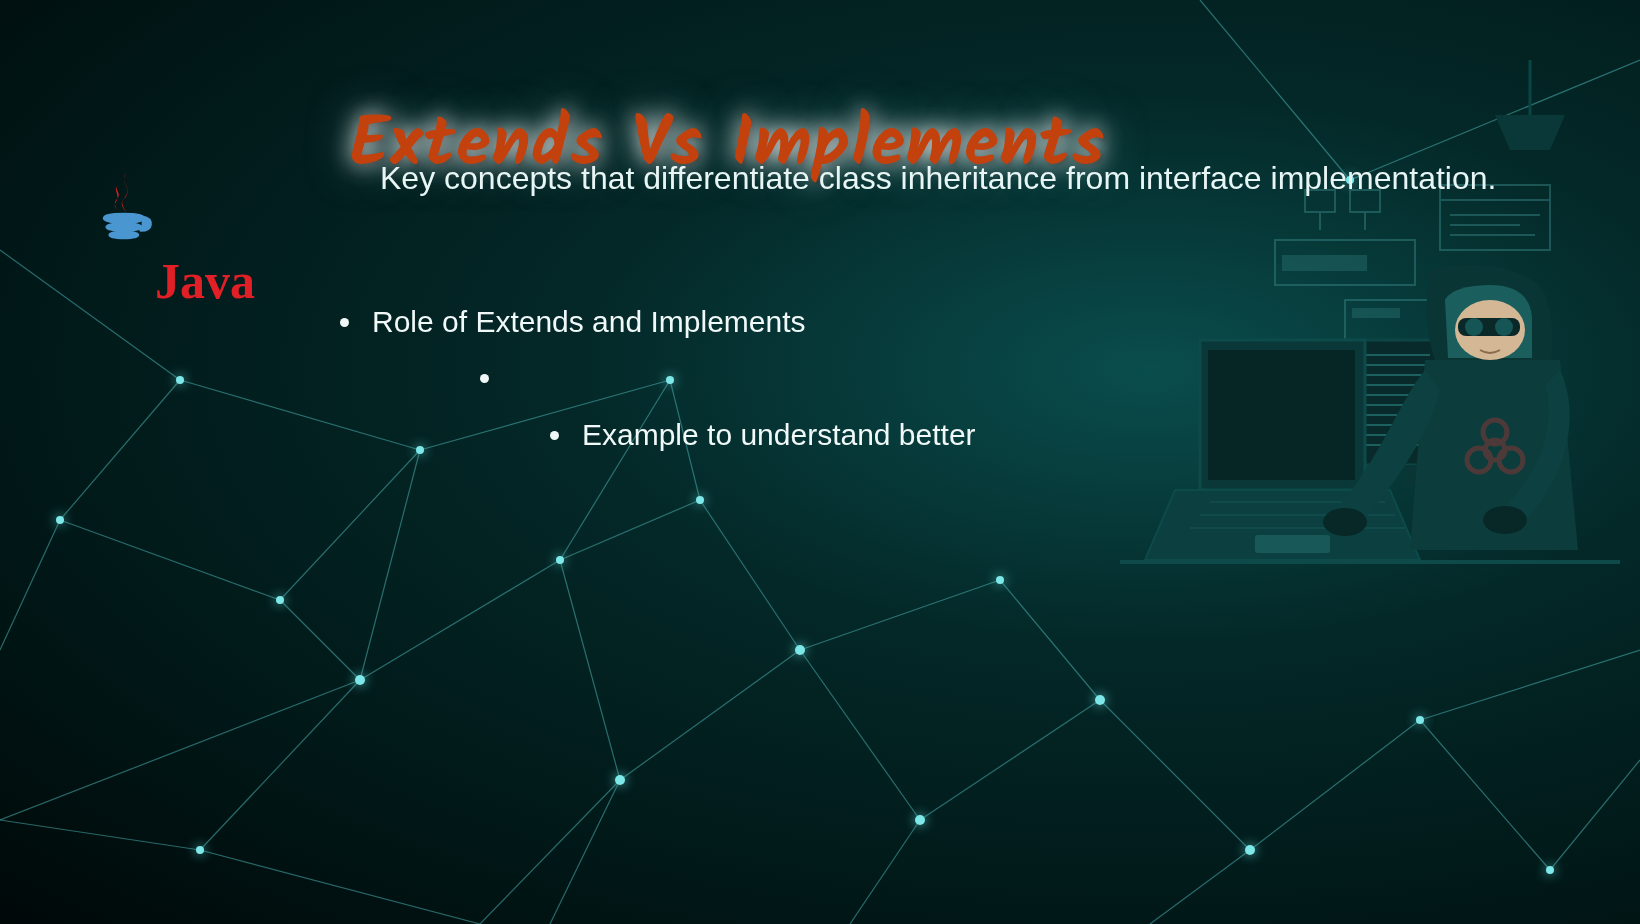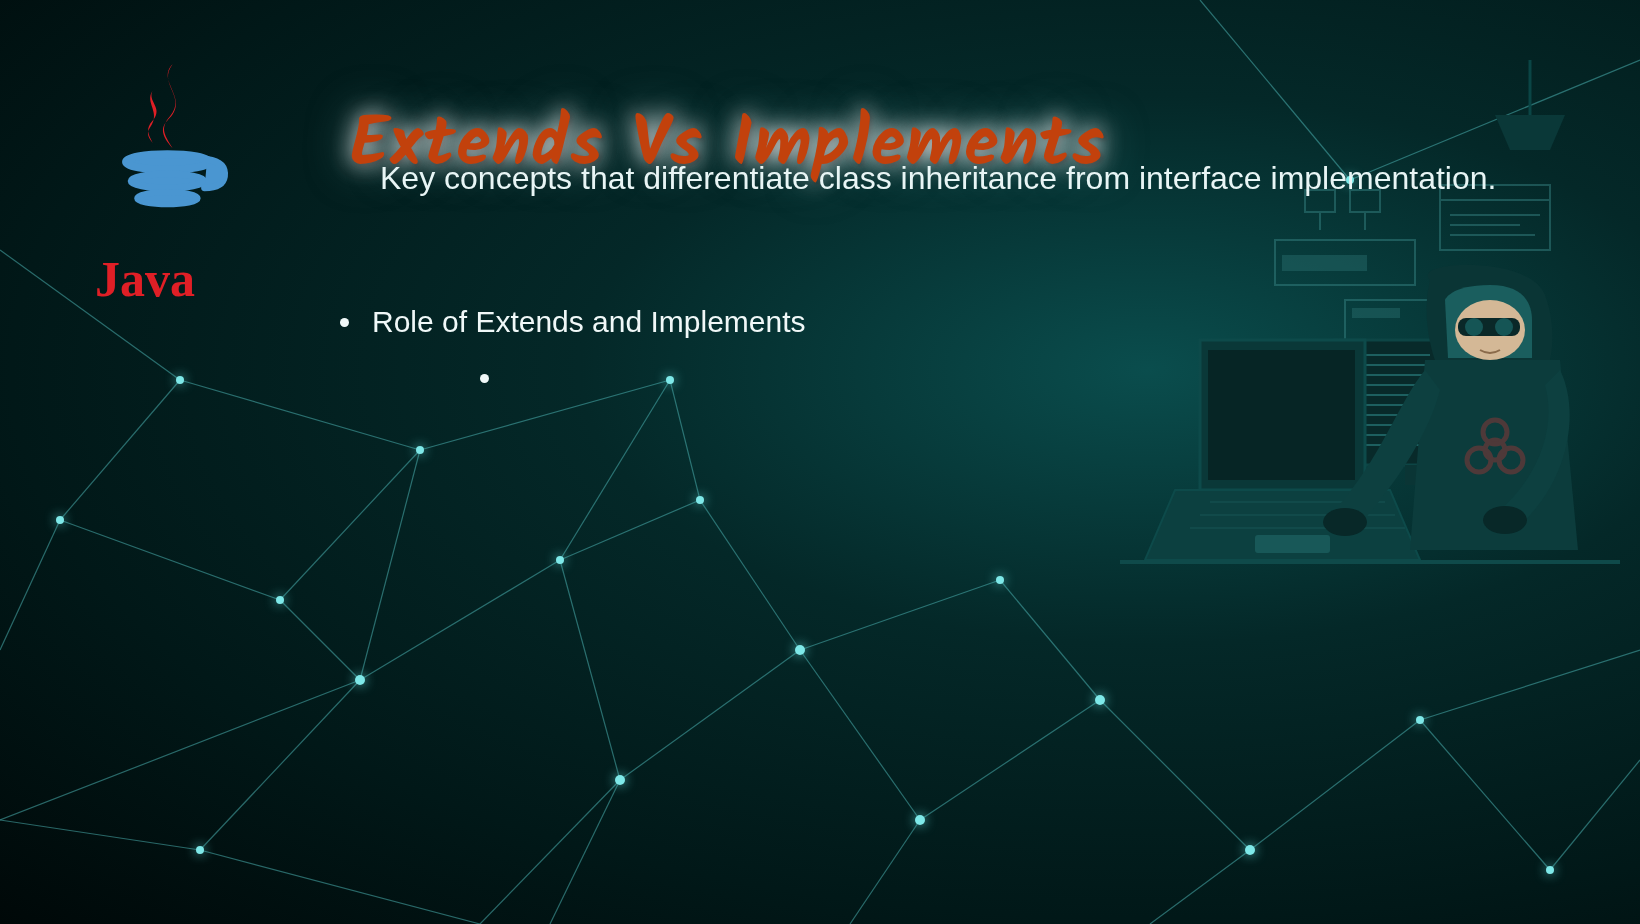--- a/index.html
+++ b/index.html
@@ -20,22 +20,22 @@
       position: relative;
       z-index: 10;
     }
     .java-logo {
       position: absolute;
       top: 60px;
       left: 95px;
       width: 160px;
       height: 250px;
       display: flex;
-      flex-direction: column;
-      align-items: flex-start;
+      flex-direction: row;
+      align-items: flex-end;
     }
     .java-steam { fill: #e01f26; }
     .java-cup { fill: #4a96d1; }
     .java-text {
       color: #e01f26;
       font-size: 50px;
       font-weight: bold;
       font-family: Georgia, serif;
       margin-top: 0;
     }
@@ -173,20 +173,24 @@
   <div class="subtitle">Key concepts that differentiate class inheritance from interface implementation.</div>
 
   <div class="bullets">
     <div class="bullet-item bullet-1">
       <span class="bullet-dot"></span>
       <span>Role of Extends  and Implements</span>
     </div>
     <div class="bullet-item bullet-2">
       <span class="bullet-dot"></span>
     </div>
+    <div class="bullet-item bullet-3">
+      <span class="bullet-dot"></span>
+      <span>Example to understand better</span>
+    </div>
   </div>
 
 </div>
 
 <div class="hacker">
   <svg width="540" height="600" viewBox="0 0 540 600">
 
     <g>
       <line x1="430" y1="0" x2="430" y2="55" stroke="#0a4545" stroke-width="3"></line>
       <path d="M395 55 L465 55 L450 90 L410 90 Z" fill="#0a3838"></path>

